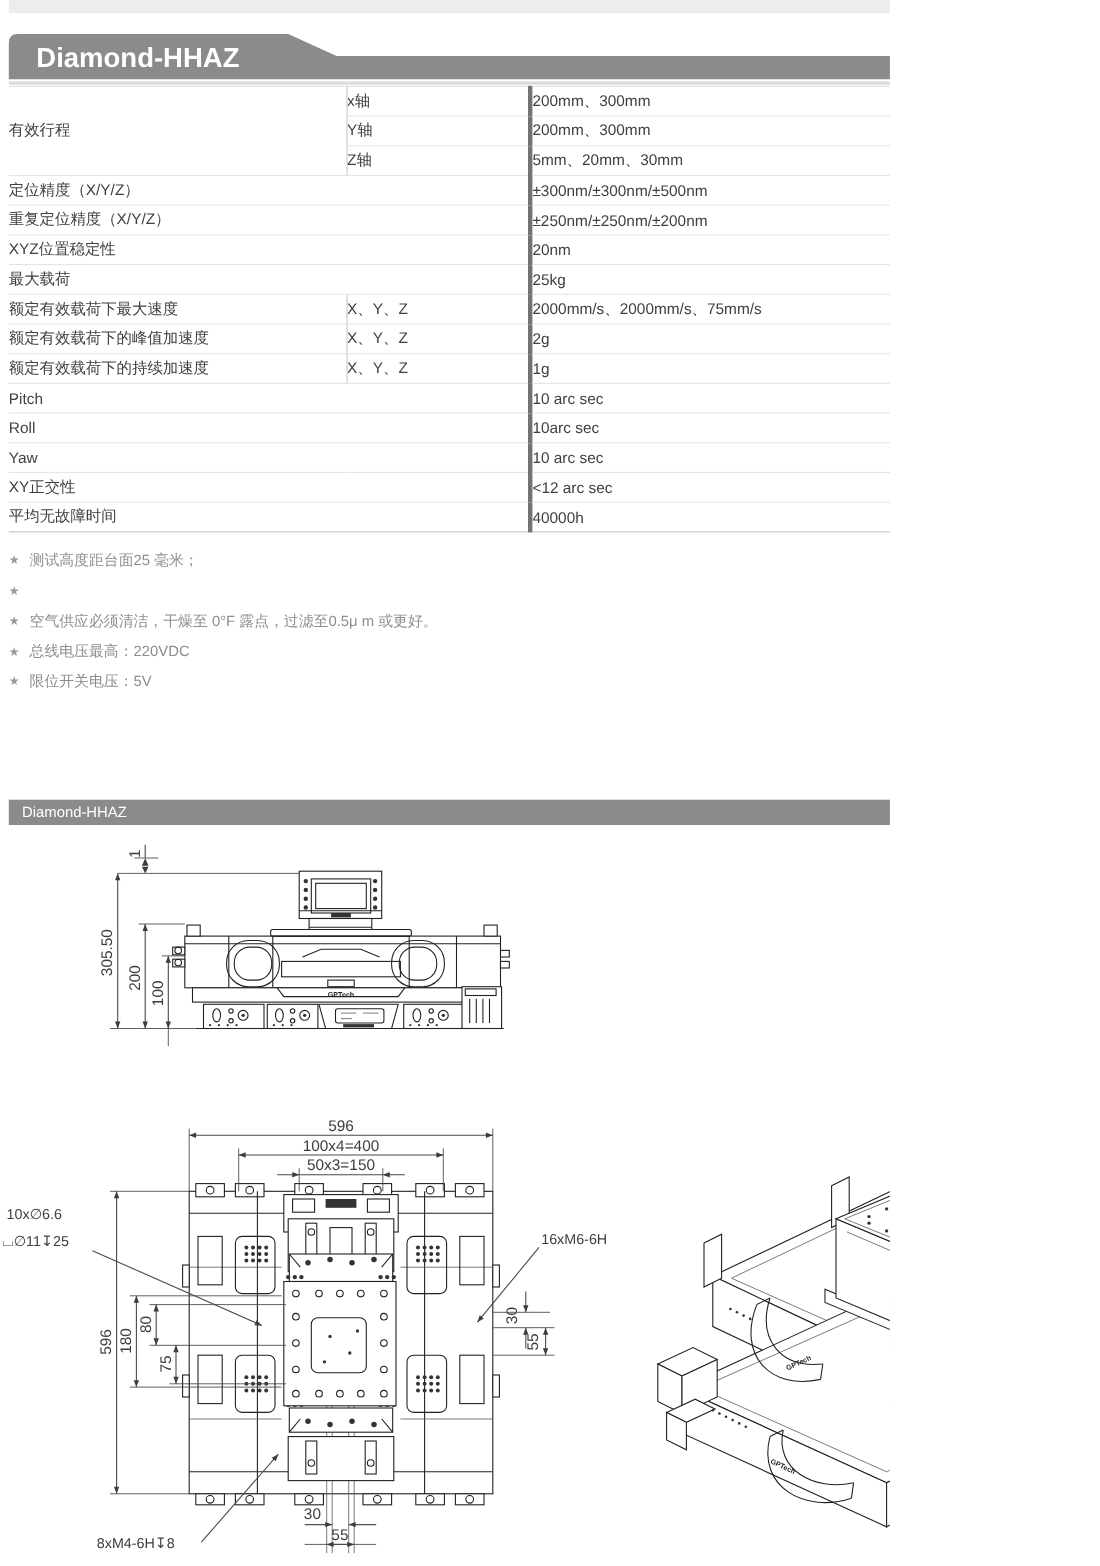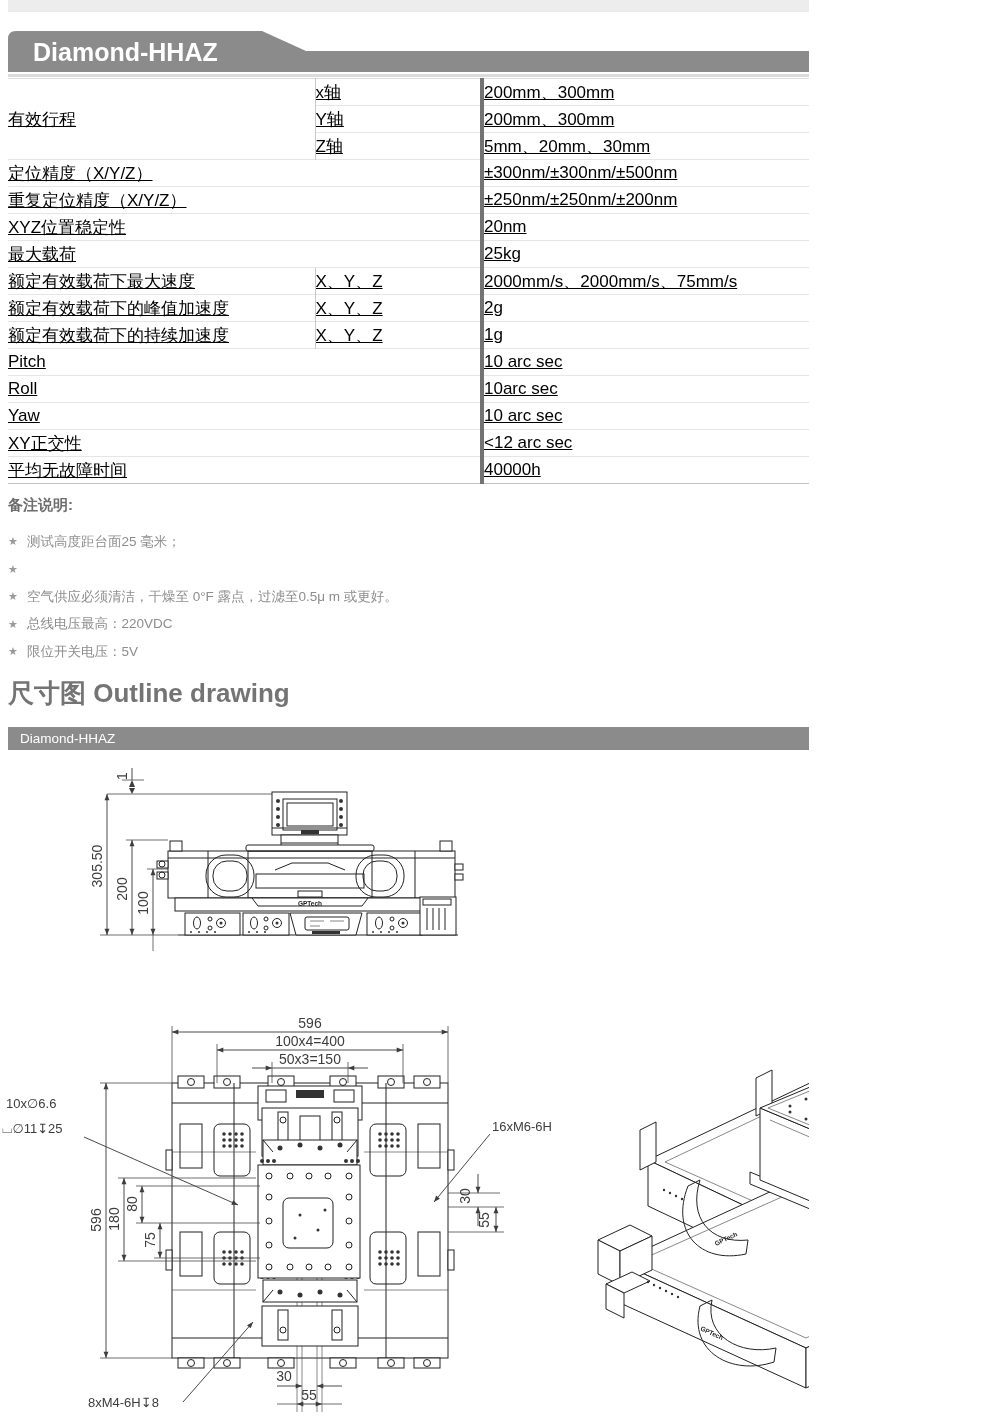--- a/index.html
+++ b/index.html
@@ -4,22 +4,22 @@
 <style>
   html,body{margin:0;padding:0;background:#fff;}
   .page{position:relative;width:809px;height:1424px;background:#fff;overflow:hidden;
         font-family:"Liberation Sans","DejaVu Sans",sans-serif;}
   
   .banner-svg{position:absolute;left:0;top:0;width:1000px;height:78px;}
   .banner-title{font-size:25px;font-weight:bold;fill:#ffffff;}
   
   table.spec{position:absolute;left:8px;top:78px;width:980px;border-collapse:collapse;
              table-layout:fixed;border-top:1px solid #e0e0e0;border-bottom:1px solid #c2c2c2;}
-  table.spec td{height:26px;font-size:17px;color:#000000;border-top:1px solid #e5e5e5;
-                white-space:nowrap;overflow:hidden;padding:0;text-decoration:underline;}
+  table.spec td{height:26px;font-size:14px;color:#404040;border-top:1px solid #e5e5e5;
+                white-space:nowrap;overflow:hidden;padding:0;}
   table.spec tr:first-child td{border-top:none;}
   td.lbl{padding-left:22px;}
   td.axis{padding-left:20px;border-left:1px solid #c8c8c8;}
   td.val{padding-left:42px;border-left:4px solid #737373;}
   
   .notes{position:absolute;left:8px;top:496px;width:970px;}
   .notes-title{font-size:15px;font-weight:bold;color:#6d6d6d;margin:0 0 13px 0;}
   .note{height:27.5px;display:flex;align-items:center;font-size:13.5px;color:#8d8d8d;}
   .note .star{color:#9a9a9a;font-size:11px;margin-right:9px;}
   
@@ -119,21 +119,20 @@
       <td class="val">&lt;12 arc sec</td>
     </tr>
     <tr>
       <td class="lbl" colspan="2">平均无故障时间</td>
       <td class="val">40000h</td>
     </tr>
   </tbody>
     </table>
 
   <div class="notes">
-    <p class="notes-title">备注说明:</p>
     <div class="note">
       <span class="star">★</span>
       <span>测试高度距台面25 毫米；</span>
       </div>
     <div class="note">
       <span class="star">★</span>
       </div>
     <div class="note">
       <span class="star">★</span>
       <span>空气供应必须清洁，干燥至 0°F 露点，过滤至0.5μ m 或更好。</span>
@@ -141,21 +140,20 @@
     <div class="note">
       <span class="star">★</span>
       <span>总线电压最高：220VDC</span>
       </div>
     <div class="note">
       <span class="star">★</span>
       <span>限位开关电压：5V</span>
       </div>
   </div>
 
-  <h2 class="outline-heading">尺寸图 Outline drawing</h2>
   <div class="model-bar">
     <span>Diamond-HHAZ</span>
   </div>
 
   <svg class="drw" style="left:60px;top:762px" width="460" height="205" viewBox="60 762 460 205">
     <defs>
       <marker id="a1" viewBox="0 0 10 10" refX="9" refY="5" markerWidth="9" markerHeight="7" orient="auto-start-reverse">
           <path d="M0,1.5 L9,5 L0,8.5 z" fill="#3d3d3d"></path>
         </marker>
     </defs>

